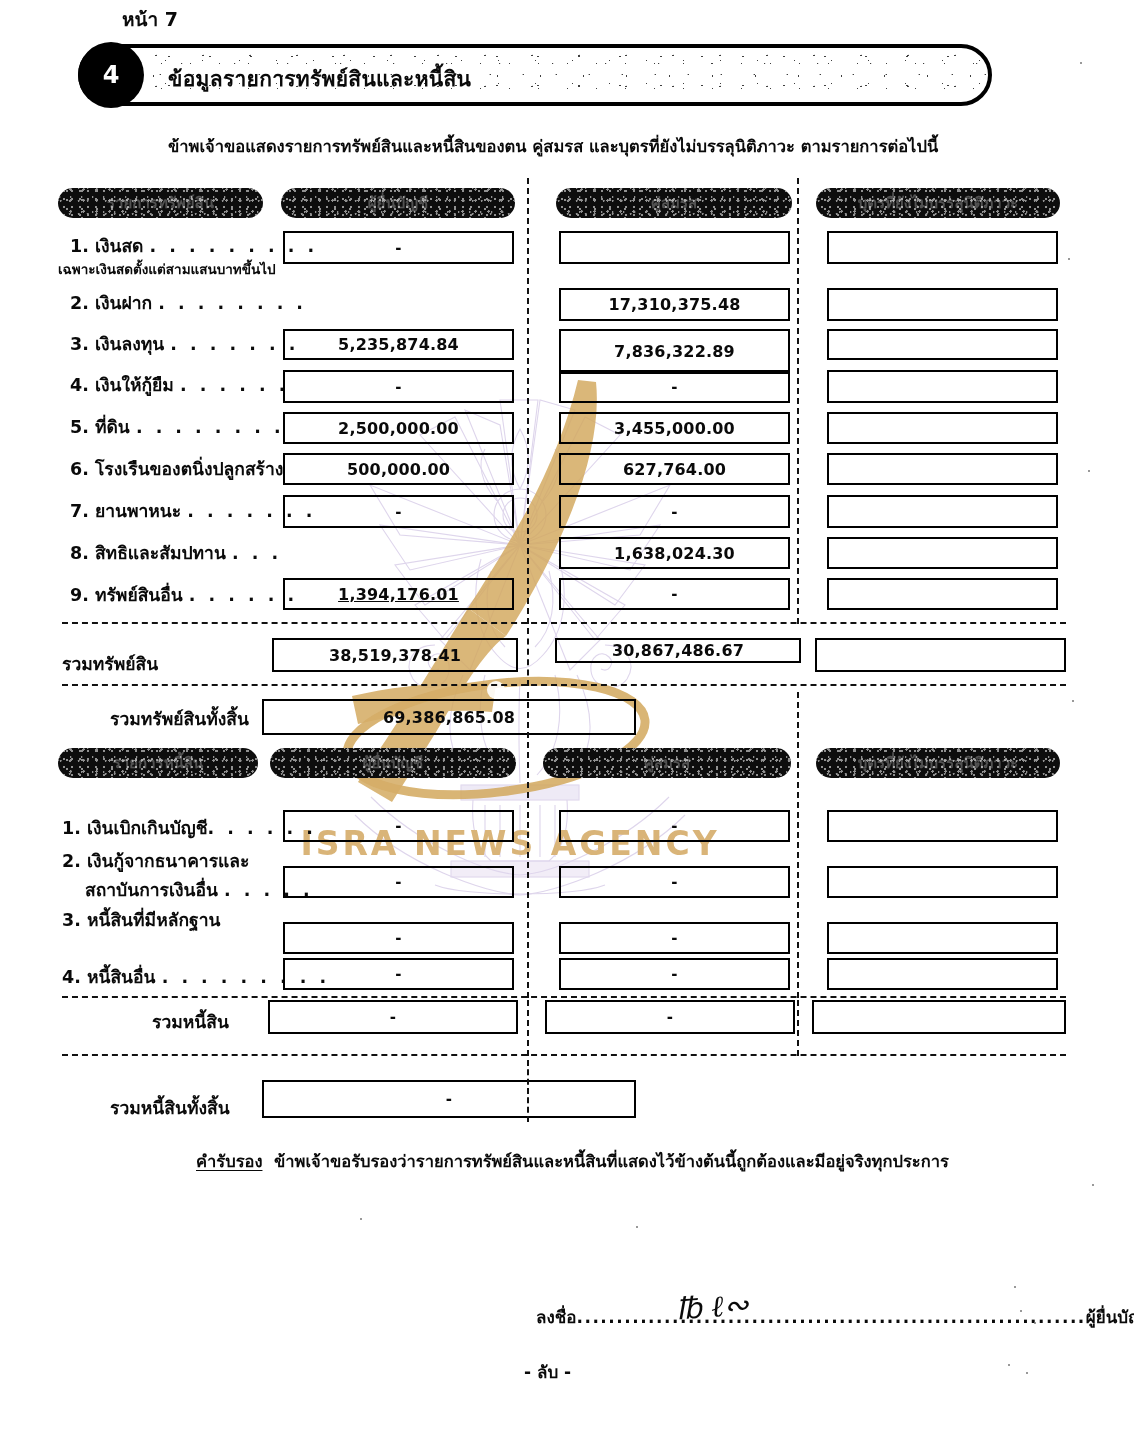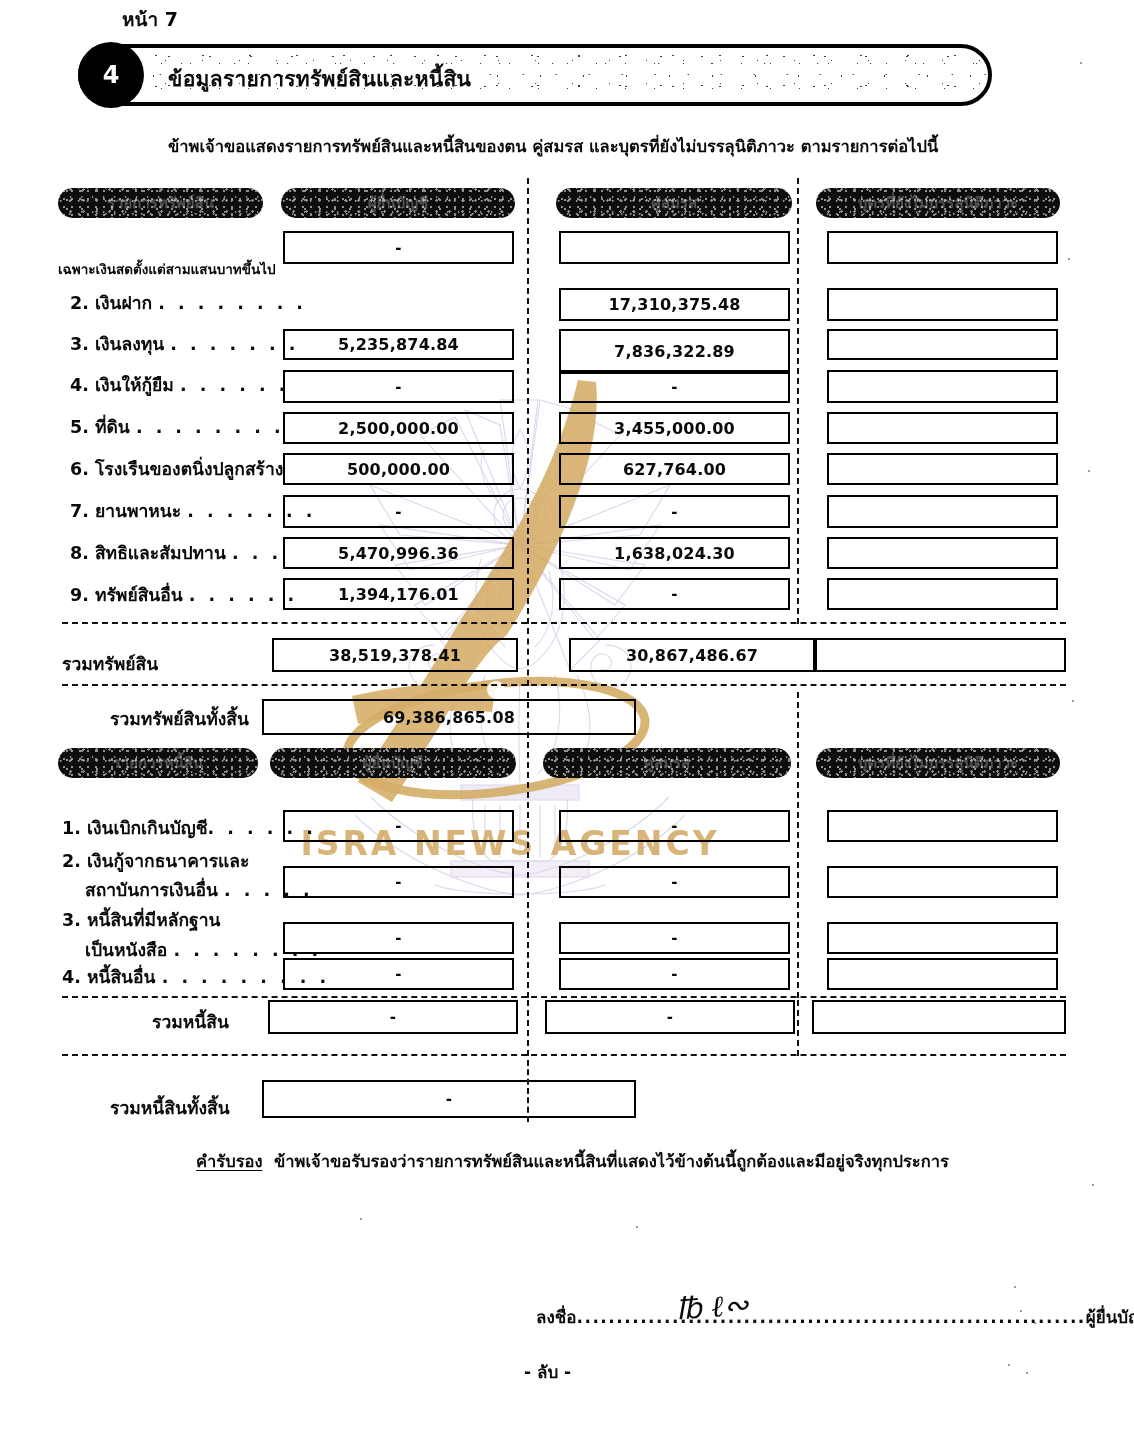--- a/index.html
+++ b/index.html
@@ -225,20 +225,25 @@
     </div>
     <div class="pill" style="left:556px;top:188px;width:236px;">
       <div class="noise"></div>
       <div class="lbl">คู่สมรส</div>
     </div>
     <div class="pill" style="left:816px;top:188px;width:244px;">
       <div class="noise"></div>
       <div class="lbl">บุตรที่ยังไม่บรรลุนิติภาวะ</div>
     </div>
 
+    <div class="rowlabel" style="left:70px;top:232px;">
+      <span>1.</span>
+      <span>เงินสด</span>
+      <span class="dots">. . . . . . . . .</span>
+    </div>
     <div class="rowlabel sub" style="left:58px;top:258px;">เฉพาะเงินสดตั้งแต่สามแสนบาทขึ้นไป</div>
     <div class="vbox dash" style="left:283px;top:231px;width:231px;height:33px;">
         <span>-</span>
       </div>
     <div class="vbox" style="left:559px;top:231px;width:231px;height:33px;">
         <span></span>
       </div>
     <div class="vbox" style="left:827px;top:231px;width:231px;height:33px;">
         <span></span>
       </div>
@@ -320,51 +325,48 @@
         <span>-</span>
       </div>
     <div class="vbox" style="left:827px;top:495px;width:231px;height:33px;">
         <span></span>
       </div>
 
     <div class="rowlabel" style="left:70px;top:539px;">
       <span>8.</span> <span>สิทธิและสัมปทาน</span>
       <span class="dots">. . .</span>
     </div>
-    <div class="vbox" style="left:283px;top:537px;width:231px;height:32px;">
-        <span>5,470,996.36</span>
-      </div>
     <div class="vbox" style="left:559px;top:537px;width:231px;height:32px;">
         <span>1,638,024.30</span>
       </div>
     <div class="vbox" style="left:827px;top:537px;width:231px;height:32px;">
         <span></span>
       </div>
 
     <div class="rowlabel" style="left:70px;top:581px;">
       <span>9.</span> <span>ทรัพย์สินอื่น</span>
       <span class="dots">. . . . . .</span>
     </div>
-    <div class="vbox" style="left:283px;top:578px;width:231px;height:32px;">
+    <div class="vbox" style="left:283px;top:578px;width:231px;height:32px;text-decoration:underline;">
         <span>1,394,176.01</span>
       </div>
     <div class="vbox dash" style="left:559px;top:578px;width:231px;height:32px;">
         <span>-</span>
       </div>
     <div class="vbox" style="left:827px;top:578px;width:231px;height:32px;">
         <span></span>
       </div>
 
     <div class="hsep" style="left:62px;top:622px;width:1004px;"></div>
 
     <div class="totlabel" style="left:62px;top:650px;">รวมทรัพย์สิน</div>
     <div class="vbox" style="left:272px;top:638px;width:246px;height:34px;">
         <span>38,519,378.41</span>
       </div>
-    <div class="vbox" style="left:569px;top:638px;width:246px;height:34px;">
+    <div class="vbox" style="left:555px;top:638px;width:246px;height:25px;">
         <span>30,867,486.67</span>
       </div>
     <div class="vbox" style="left:815px;top:638px;width:251px;height:34px;">
         <span></span>
       </div>
 
     <div class="hsep" style="left:62px;top:684px;width:1004px;"></div>
 
     <div class="totlabel" style="left:110px;top:705px;">รวมทรัพย์สินทั้งสิ้น</div>
     <div class="vbox" style="left:262px;top:699px;width:374px;height:36px;">
@@ -412,23 +414,20 @@
       </div>
     <div class="vbox dash" style="left:559px;top:866px;width:231px;height:32px;">
         <span>-</span>
       </div>
     <div class="vbox" style="left:827px;top:866px;width:231px;height:32px;">
         <span></span>
       </div>
 
     <div class="rowlabel" style="left:62px;top:906px;">
       <span>3.</span> <span>หนี้สินที่มีหลักฐาน</span>
-    </div>
-    <div class="rowlabel" style="left:85px;top:936px;">
-      <span>เป็นหนังสือ</span> <span class="dots">. . . . . . . .</span>
     </div>
     <div class="vbox dash" style="left:283px;top:922px;width:231px;height:32px;">
         <span>-</span>
       </div>
     <div class="vbox dash" style="left:559px;top:922px;width:231px;height:32px;">
         <span>-</span>
       </div>
     <div class="vbox" style="left:827px;top:922px;width:231px;height:32px;">
         <span></span>
       </div>

